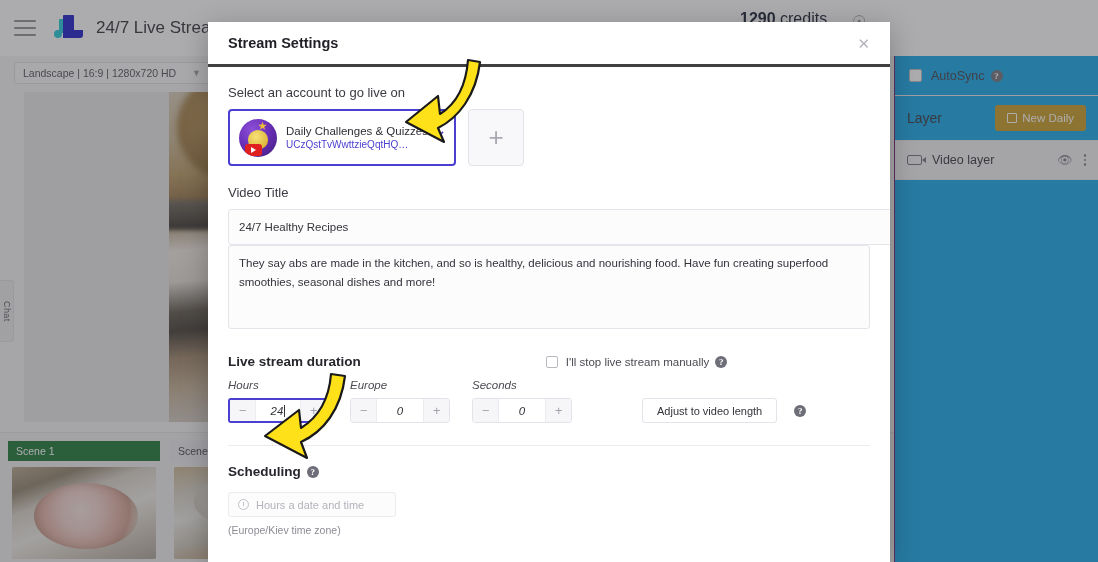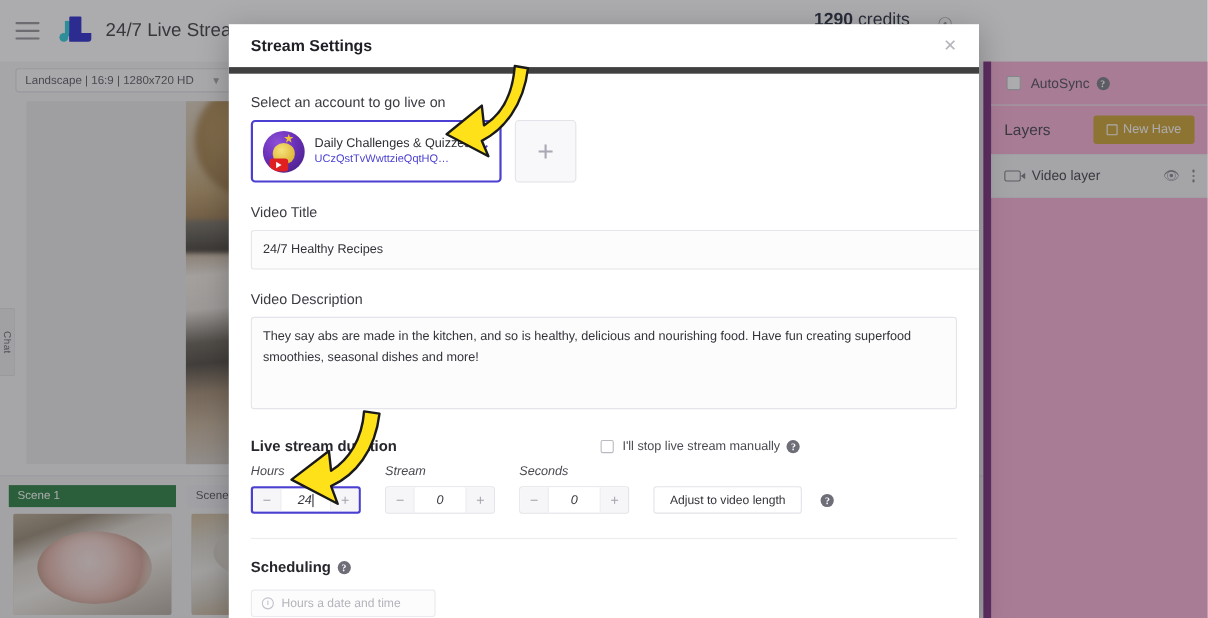--- a/index.html
+++ b/index.html
@@ -137,21 +137,21 @@
   }
   .thumb-b::after {
     content:''; position:absolute; left:20px; top:10px; width:96px; height:50px;
     border-radius:50%;
     background: radial-gradient(circle at 50% 40%, #f6f4f0, #ddd7cd 70%, #c8c0b4);
   }
 
   
   .rpanel {
     position: absolute; right: 0; top: 56px; width: 204px; bottom: 0;
-    background: #f9a8d4; border-left: 7px solid #701a75;
+    background: #0ea5e9; border-left: 1px solid #701a75;
   }
   .autosync {
     height: 40px; display: flex; align-items: center; padding: 0 14px;
     border-bottom: 1px solid #e8e8ed; font-size: 12.5px; color: #3b3b42;
   }
   .cbx {
     width: 13px; height: 13px; border: 1px solid #b9b9c2; border-radius: 2px;
     background: #fff; margin-right: 9px; flex: 0 0 auto;
   }
   .help {
@@ -194,21 +194,21 @@
   .dim { position: absolute; inset: 0; background: rgba(70,70,76,.45); }
 
   
   .modal {
     position: absolute; left: 208px; top: 22px; width: 682px; height: 540px;
     background: #fff; box-shadow: 0 6px 26px rgba(0,0,0,.25);
     overflow: hidden;
   }
   .modal-hd {
     height: 45px; display: flex; align-items: center; padding: 0 20px;
-    border-bottom: 6px solid #404040;
+    border-bottom: 3px solid #404040;
   }
   .modal-title { font-size: 14.5px; color: #1f1f26; font-weight: 700; }
   .modal-x {
     margin-left: auto; color: #b4b4bc; font-size: 15px; cursor: pointer;
     line-height: 1;
   }
   .modal-body { padding: 18px 20px 0 20px; }
 
   .field-label { font-size: 13px; color: #3a3a42; margin-bottom: 9px; }
   .section-label { font-size: 13.5px; color: #26262d; font-weight: 700; }
@@ -298,21 +298,21 @@
   }
   .caret {
     display: inline-block; width: 1px; height: 12px; background: #33333a;
     margin-left: 1px;
   }
   .adjust-btn {
     height: 25px; padding: 0 14px; border: 1px solid #e3e3e9; border-radius: 3px;
     background: #fff; font-size: 11px; color: #33333a; cursor: pointer;
     display: flex; align-items: center; font-family: "Liberation Sans", sans-serif;
   }
-  .dur-extra { display: flex; align-items: flex-end; gap: 11px; }
+  .dur-extra { display: flex; align-items: flex-end; gap: 11px; margin-left: 48px; }
 
   .divider { height: 1px; background: #ececf0; margin: 22px 0 0 0; }
 
   .sched-input {
     width: 168px; height: 25px; border: 1px solid #eaeaef; border-radius: 3px;
     background: #fcfcfd; display: flex; align-items: center; padding: 0 9px;
     font-size: 11px; color: #b3b3bb; cursor: pointer;
   }
   .clock {
     width: 11px; height: 11px; border: 1.2px solid #c2c2ca; border-radius: 50%;
@@ -388,24 +388,24 @@
       </div>
     </div>
 
     <div class="rpanel">
       <div class="autosync">
         <span class="cbx"></span>
         <span>AutoSync</span>
         <span class="help">?</span>
       </div>
       <div class="layers-hd">
-        <span>Layers</span>
+        <span>Layer</span>
         <button class="newlayer">
           <span class="sq-icon"></span>
-          <span>New Have</span>
+          <span>New Daily</span>
         </button>
       </div>
       <div class="layer-row">
         <span class="cam-icon"></span>
         <span>Video layer</span>
         <span class="eye">👁</span>
         <span class="kebab">
             <i></i>
             <i></i>
             <i></i>
@@ -439,21 +439,20 @@
             <div class="acct-id">UCzQstTvWwttzieQqtHQW...</div>
           </div>
           <div class="acct-chevron">⌄</div>
         </div>
         <div class="add-acct">+</div>
       </div>
 
       <div class="field-label" style="margin-top:19px;">Video Title</div>
       <input class="txt-input" value="24/7 Healthy Recipes" style="">
 
-      <div class="field-label" style="margin-top:19px;">Video Description</div>
       <textarea class="txt-area" style="">They say abs are made in the kitchen, and so is healthy, delicious and nourishing food. Have fun creating superfood smoothies, seasonal dishes and more!</textarea>
 
       <div class="dur-hd" style="margin-top:21px;">
         <span class="section-label">Live stream duration</span>
         <span class="manual-wrap">
           <span class="cbx"></span>
           <span>I'll stop live stream manually</span>
           <span class="help">?</span>
         </span>
       </div>
@@ -465,21 +464,21 @@
             <div class="stp-btn">−</div>
             <div class="stp-val">
               <span>24</span>
                 <span class="caret"></span>
             </div>
             <div class="stp-btn r">+</div>
           </div>
         </div>
 
         <div class="dur-col">
-          <div class="cl">Stream</div>
+          <div class="cl">Europe</div>
           <div class="stepper">
             <div class="stp-btn">−</div>
             <div class="stp-val">0</div>
             <div class="stp-btn r">+</div>
           </div>
         </div>
 
         <div class="dur-col">
           <div class="cl">Seconds</div>
           <div class="stepper">

